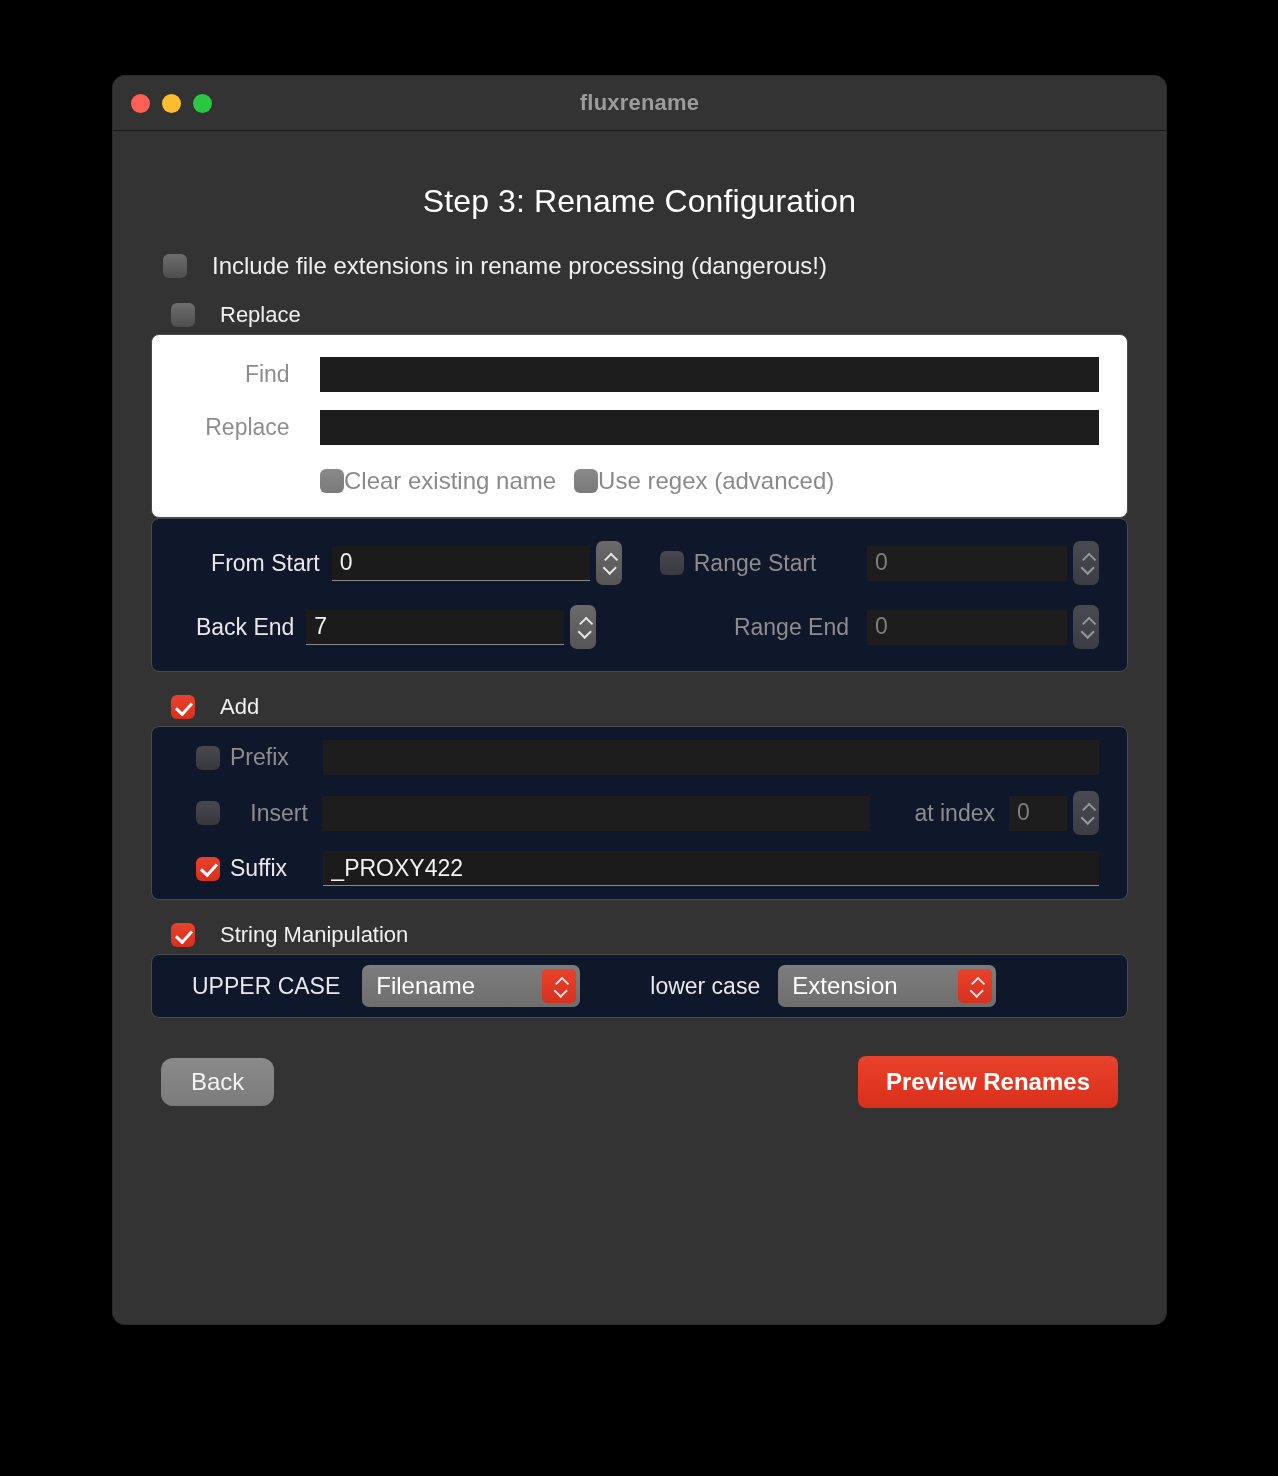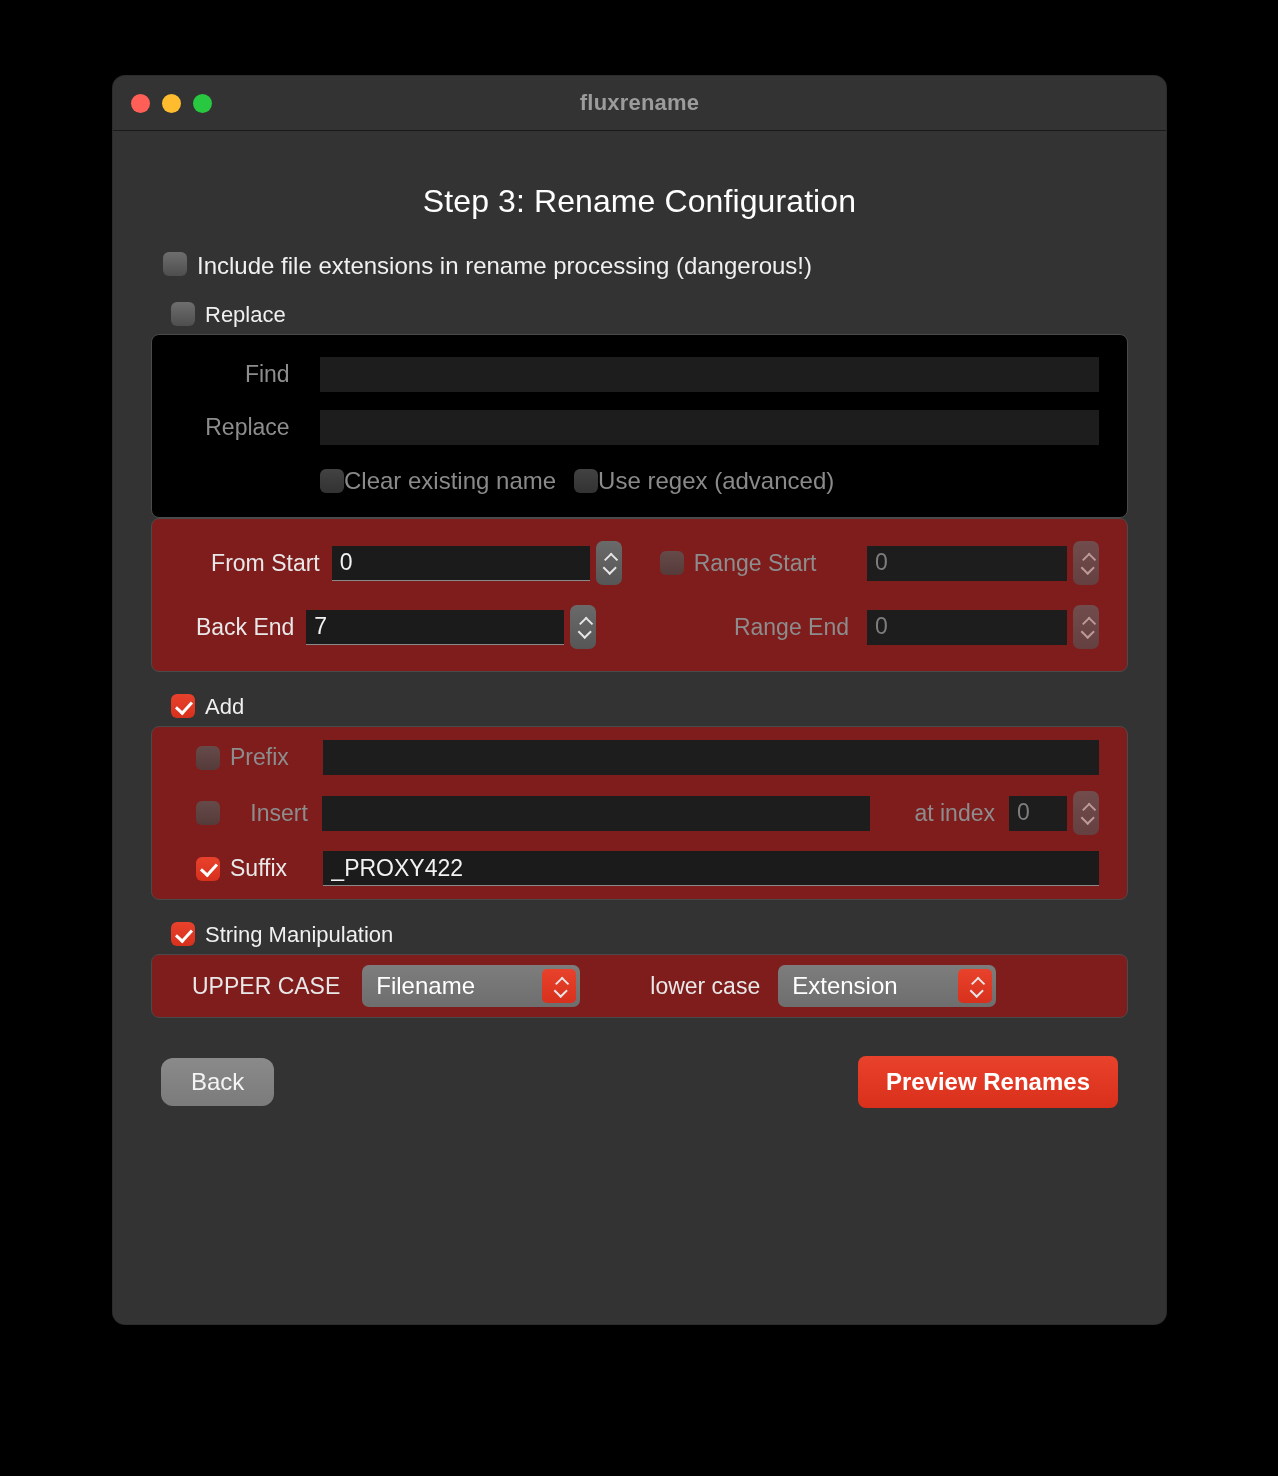--- a/index.html
+++ b/index.html
@@ -79,41 +79,41 @@
     width: 7px; height: 13px;
     border: solid #ffffff;
     border-width: 0 3px 3px 0;
     transform: rotate(42deg);
   }
   .cb.dim {
     background: linear-gradient(to bottom, #5c5c5c, #464646);
     opacity: 0.72;
   }
 
-  .cb-row { display: flex; align-items: flex-start; gap: 10px; }
+  .cb-row { display: flex; align-items: center; gap: 25px; }
   .cb-label { color: #f0f0f0; font-size: 24px; }
   .cb-label.dim { color: #8a8a8a; }
 
   .topcheck {
     margin: 22px 0 0 12px;
   }
   .topcheck .cb-label { font-size: 24px; }
 
   
   .group-head {
     margin: 22px 0 6px 20px;
   }
   .group-head .cb-label { font-size: 22px; }
   .groupbox {
     border: 1px solid #4a4a4a;
     border-radius: 8px;
-    background: #7f1d1d;
+    background: #0f172a;
     padding: 22px 28px;
   }
-  .groupbox.dim { background: #000000; }
+  .groupbox.dim { background: #ffffff; }
 
   .row { display: flex; align-items: center; margin-bottom: 18px; }
   .row:last-child { margin-bottom: 0; }
 
   .lbl {
     color: #e8e8e8;
     font-size: 23px;
     text-align: right;
     white-space: nowrap;
   }

